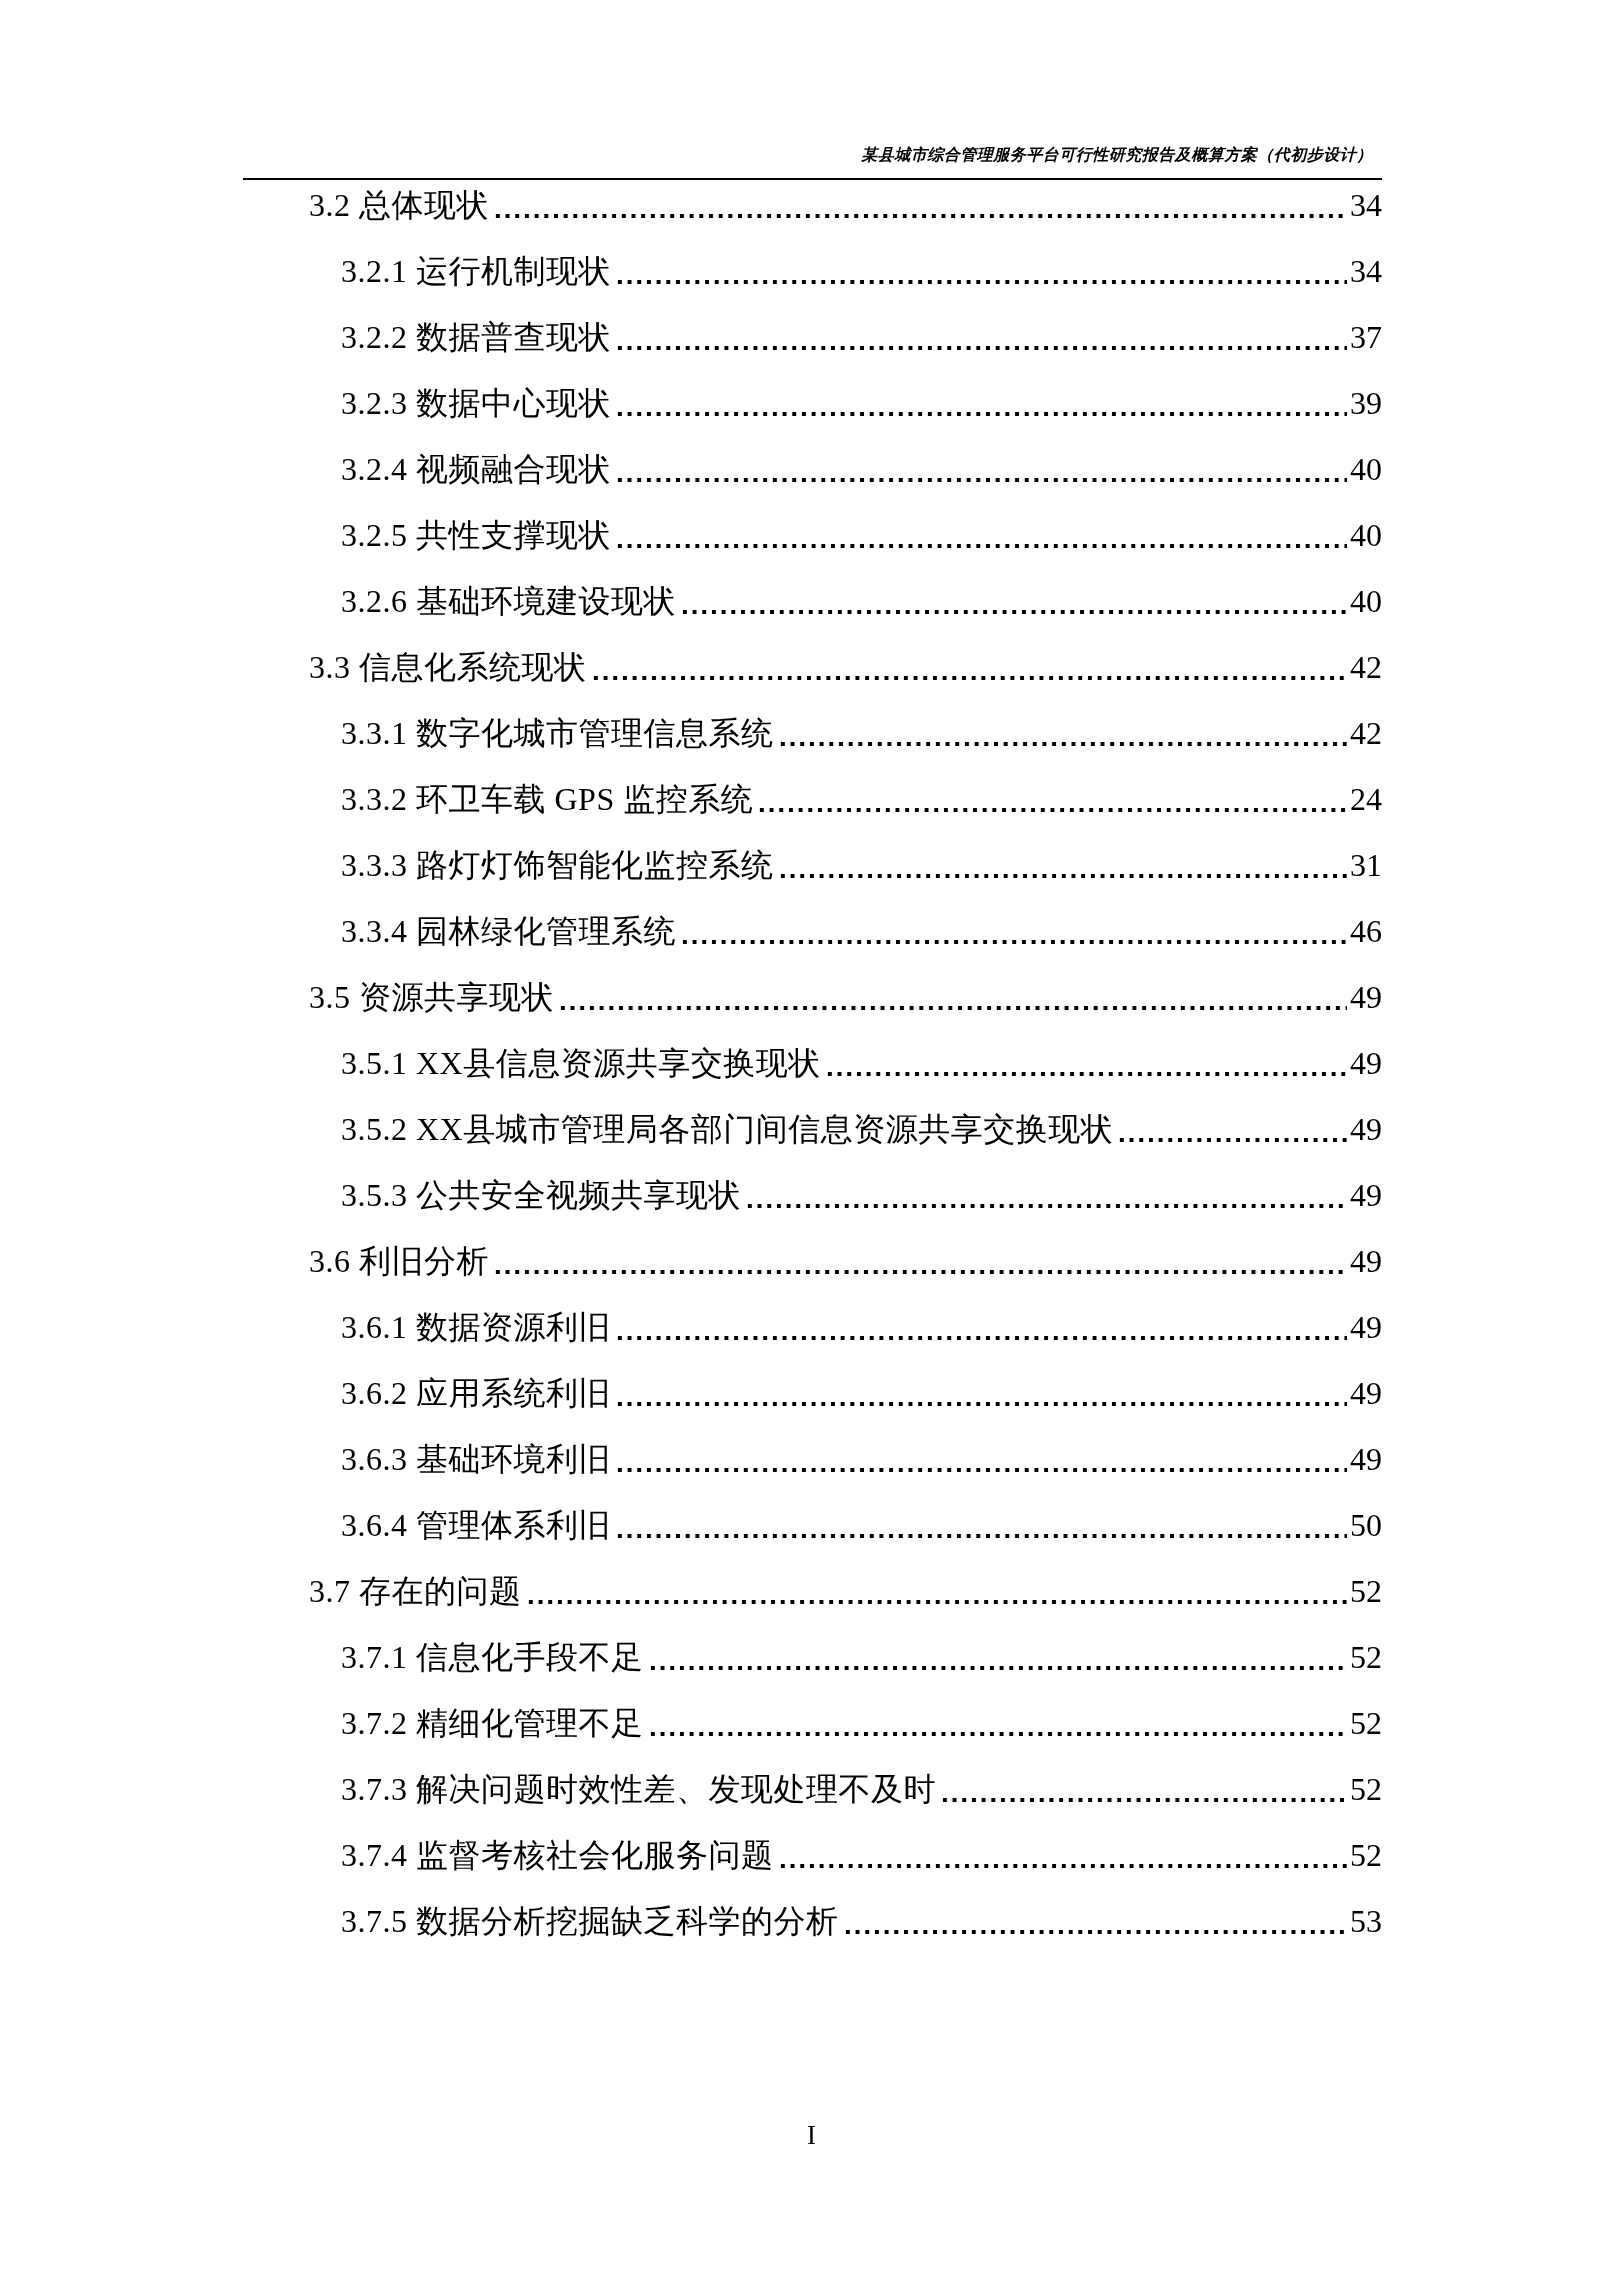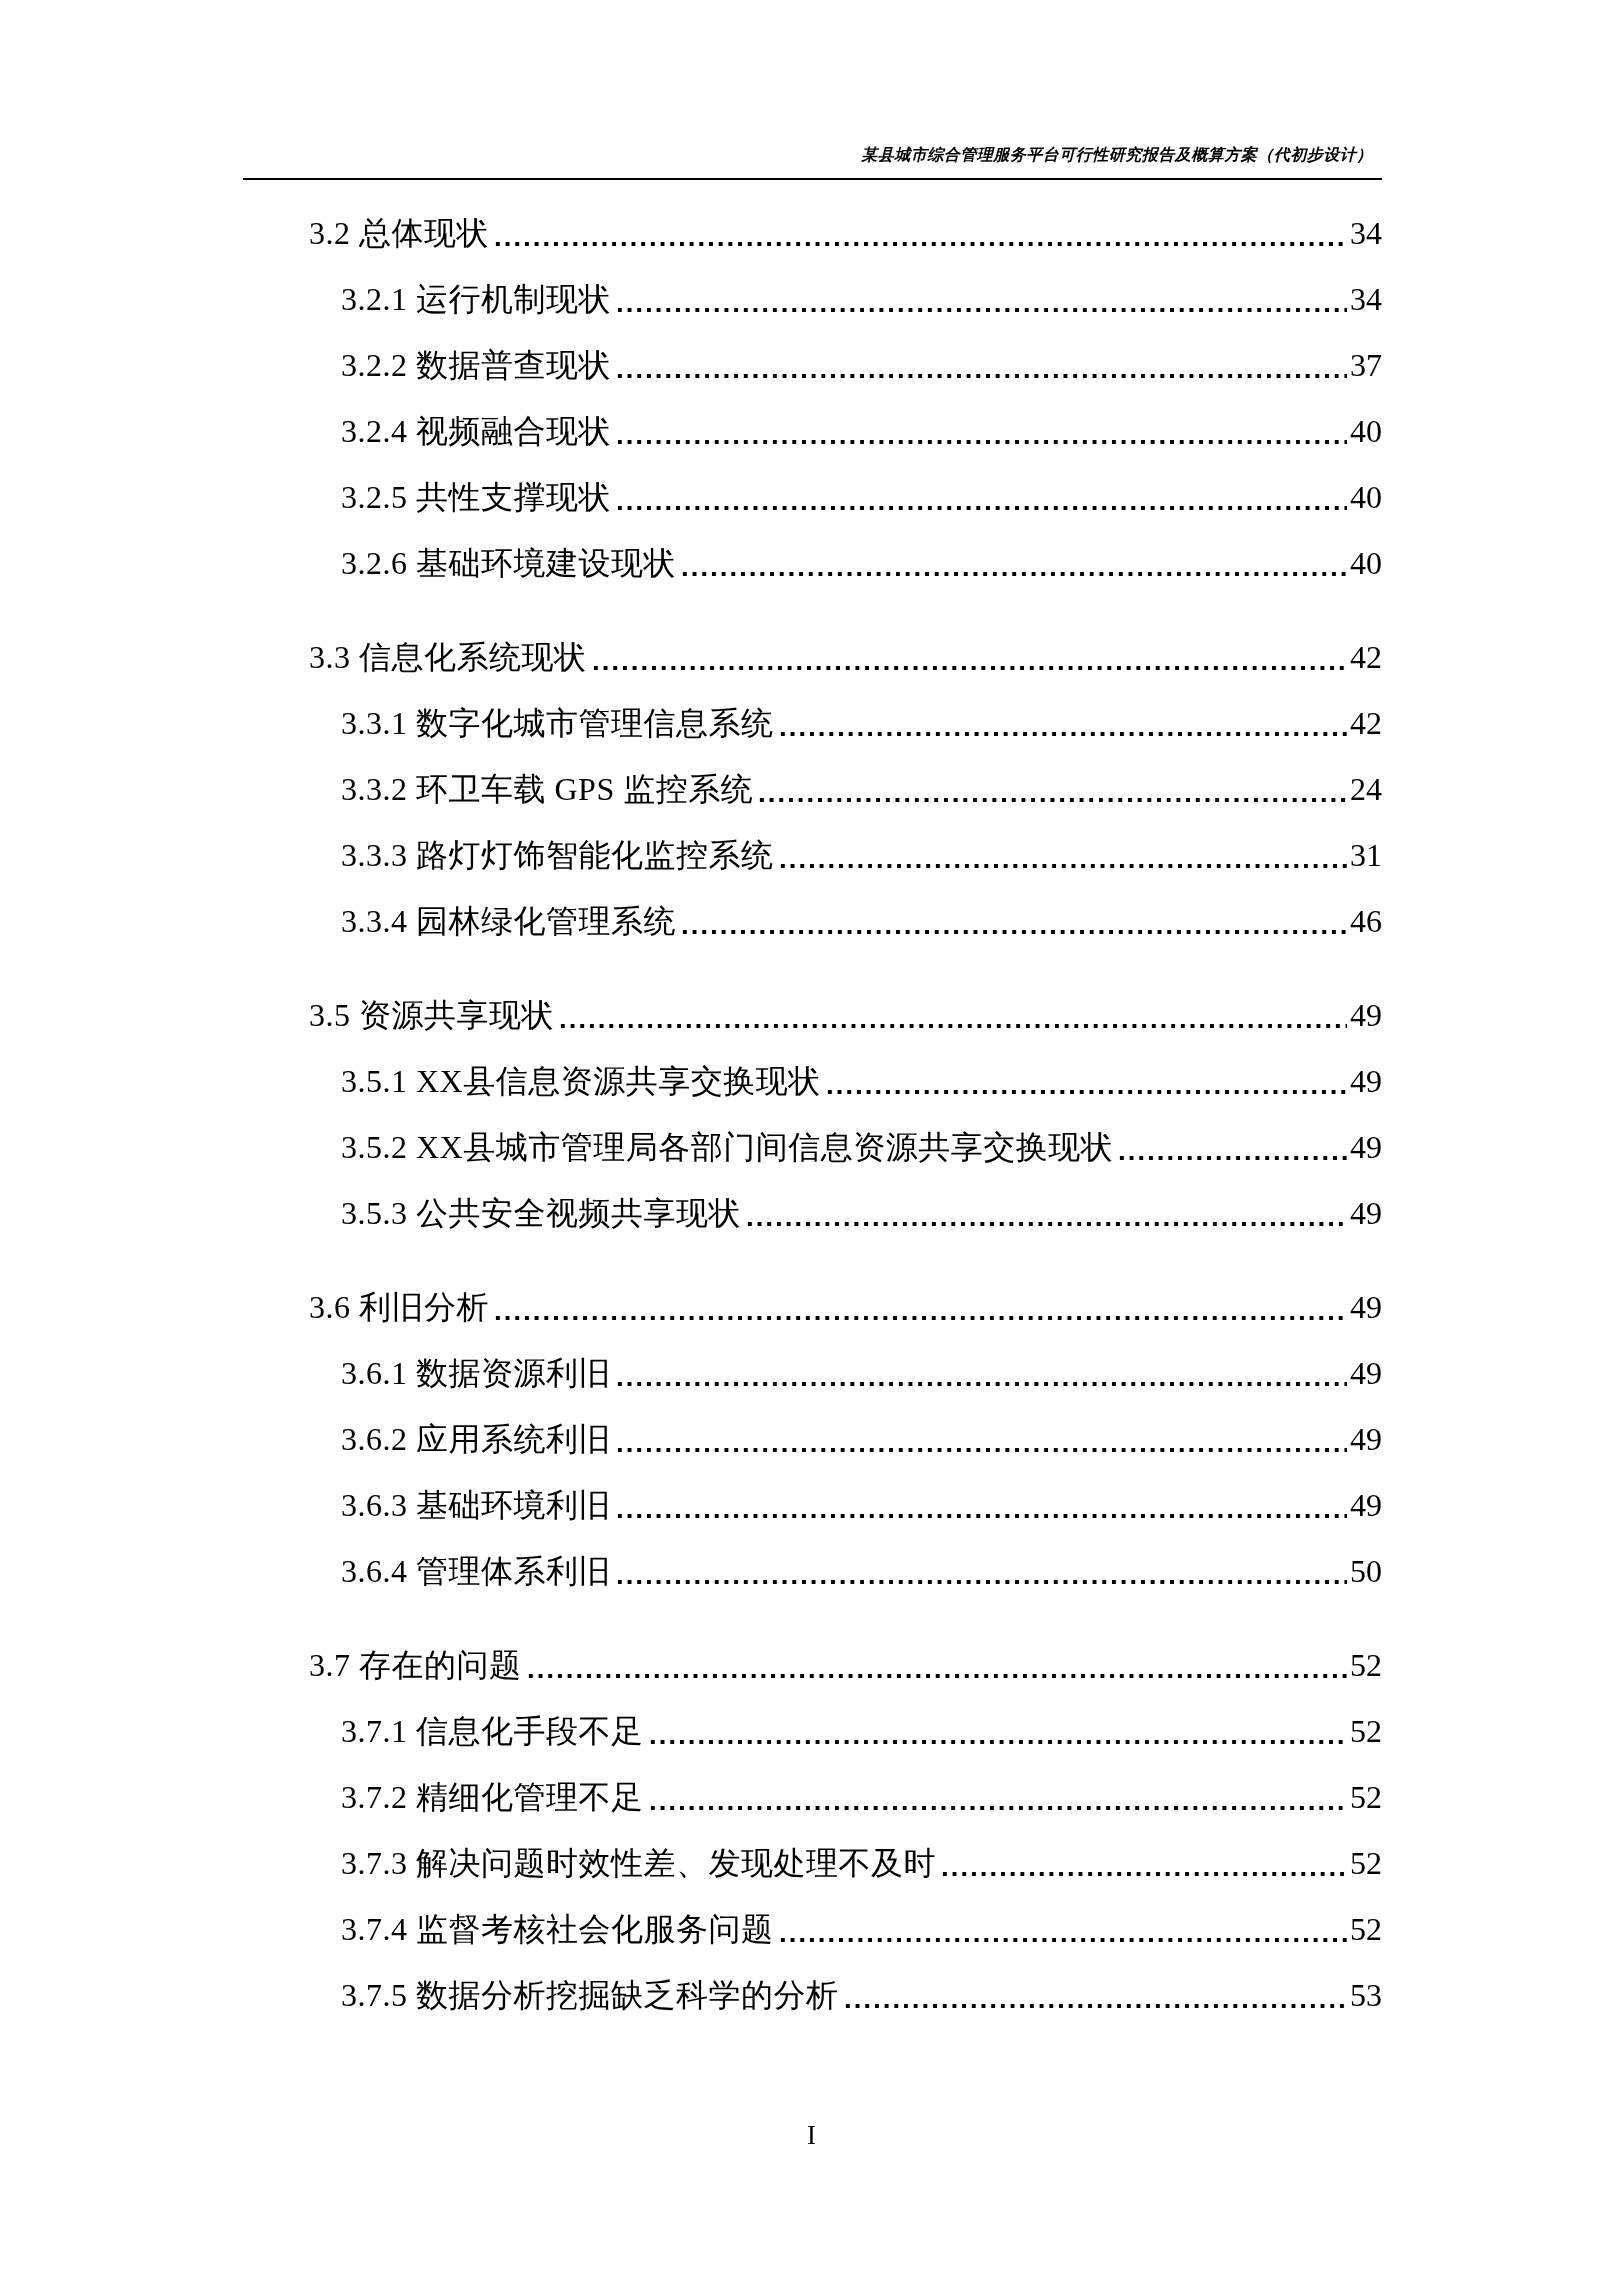--- a/index.html
+++ b/index.html
@@ -42,21 +42,21 @@
   }
   .toc-entry {
     height: 66px;
     box-sizing: border-box;
     display: flex;
     align-items: flex-end;
     padding-bottom: 25.6px;
     font-size: 32px;
     line-height: 1;
   }
-  .toc-entry.level-1 { padding-left: 66px; margin-top: 28px; }
+  .toc-entry.level-1 { padding-left: 66px; }
   .toc-entry.level-2 { padding-left: 98px; }
   .toc-label {
     white-space: nowrap;
     letter-spacing: 0.5px;
   }
   .toc-leader {
     flex: 1 1 auto;
     min-width: 10.2px;
     height: 6.1px;
     margin: 0 3.1px 2px 4.1px;
@@ -98,20 +98,25 @@
     <span class="toc-label">3.2.1 运行机制现状</span>
     <span class="toc-leader"></span>
     <span class="toc-page">34</span>
   </div>
         <div class="toc-entry level-2">
     <span class="toc-label">3.2.2 数据普查现状</span>
     <span class="toc-leader"></span>
     <span class="toc-page">37</span>
   </div>
         <div class="toc-entry level-2">
+    <span class="toc-label">3.2.3 数据中心现状</span>
+    <span class="toc-leader"></span>
+    <span class="toc-page">39</span>
+  </div>
+        <div class="toc-entry level-2">
     <span class="toc-label">3.2.4 视频融合现状</span>
     <span class="toc-leader"></span>
     <span class="toc-page">40</span>
   </div>
         <div class="toc-entry level-2">
     <span class="toc-label">3.2.5 共性支撑现状</span>
     <span class="toc-leader"></span>
     <span class="toc-page">40</span>
   </div>
         <div class="toc-entry level-2">

